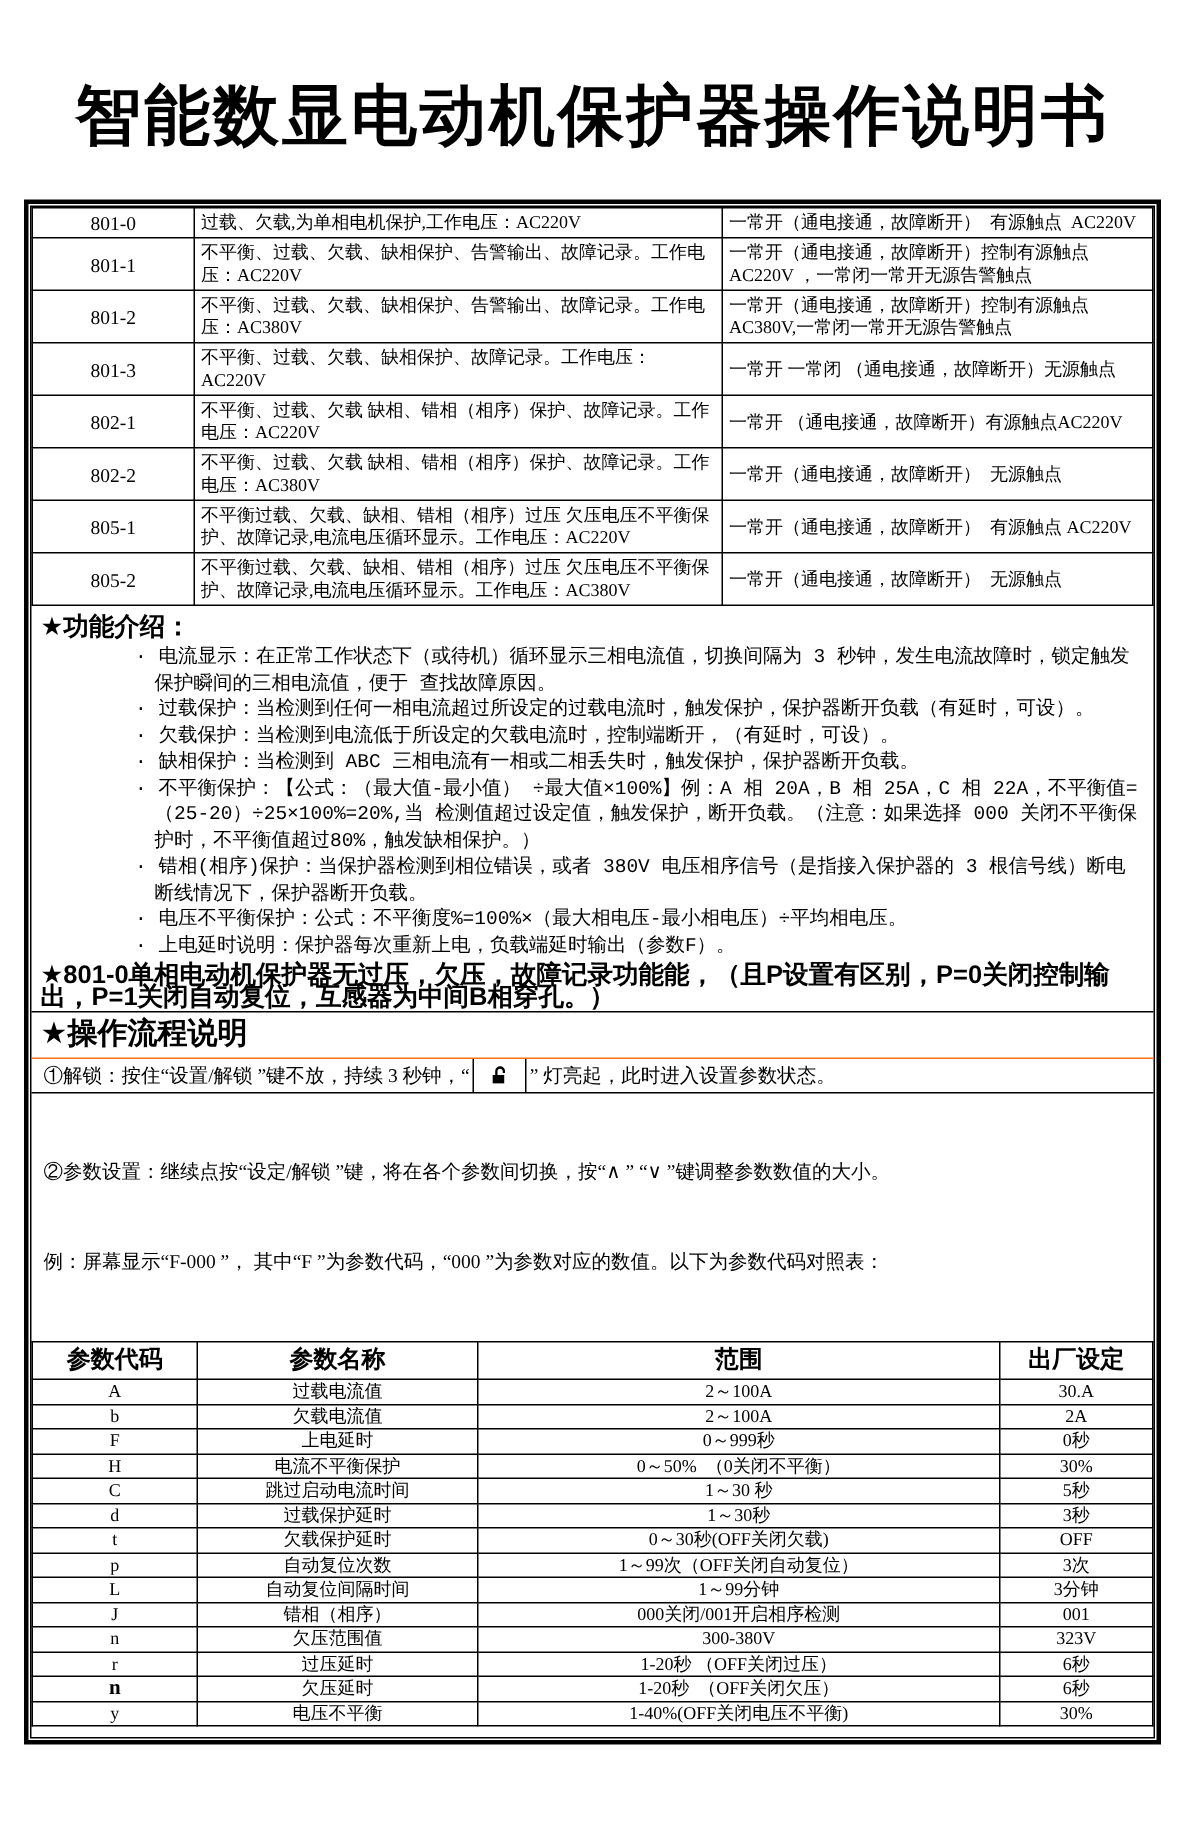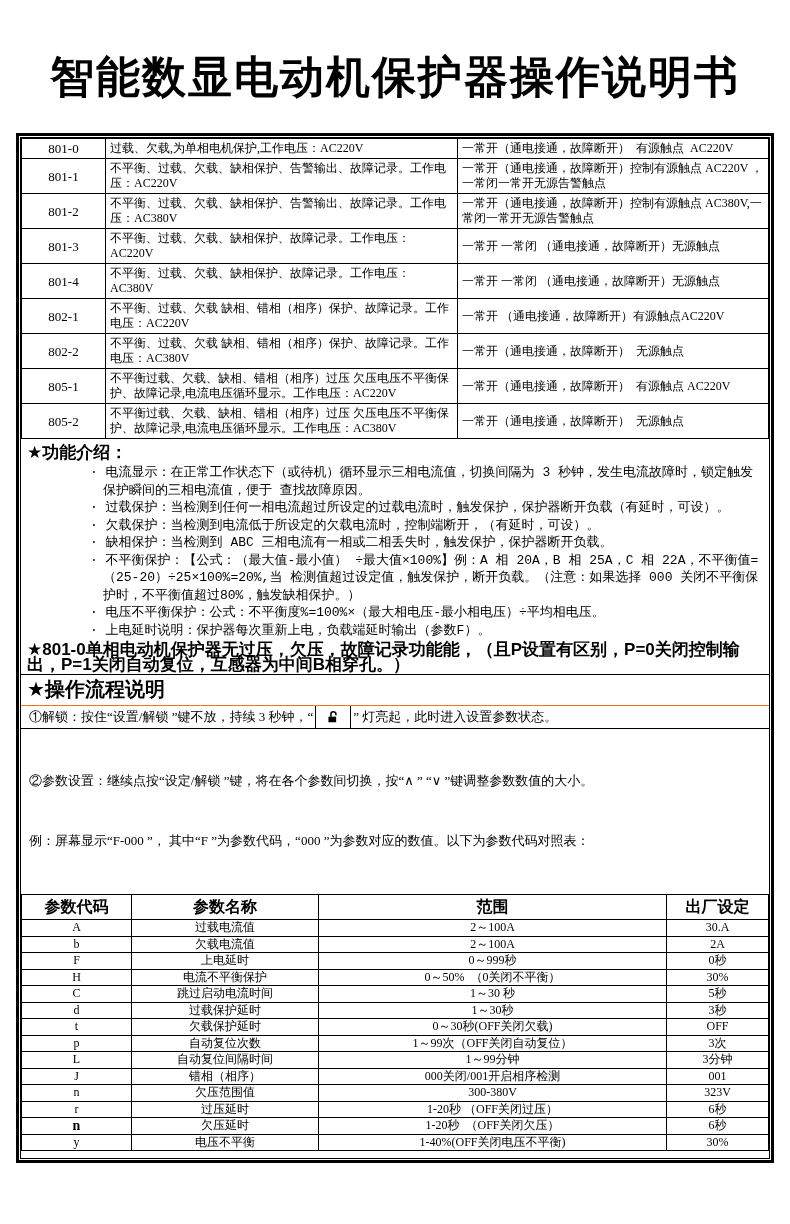--- a/index.html
+++ b/index.html
@@ -15,21 +15,21 @@
     text-align:center; margin:48px 10px 26px;
   }
   .frame { margin:0 16px; border:3px solid #000; }
   .inner { border:1px solid #000; margin:1px; }
 
   table { width:100%; border-collapse:collapse; table-layout:fixed; }
   .model-table td {
     border:1px solid #000; font-size:12px; line-height:15px;
     padding:2px 4px; white-space:pre-wrap;
   }
-  .model-table td.mc { width:84px; text-align:center; font-size:13px; }
+  .model-table td.mc { width:108px; text-align:center; font-size:13px; }
   .model-table td.mf { width:352px; }
 
   .features { padding:2px 10px 3px 6px; font-size:13px; line-height:17.5px; }
   .sec-h2 {
     font-family:"Liberation Sans","DejaVu Sans",sans-serif;
     font-weight:bold; font-size:17px; line-height:23px;
   }
   .feat { padding-left:76px; text-indent:-13px; white-space:pre-wrap;font-family:Liberation Mono, monospace; }
 
   .note801 {
@@ -90,25 +90,20 @@
           <td class="mr">一常开（通电接通，故障断开）控制有源触点 AC220V ，一常闭一常开无源告警触点</td>
         </tr>
         <tr>
           <td class="mc">801-2</td>
           <td class="mf">不平衡、过载、欠载、缺相保护、告警输出、故障记录。工作电压：AC380V</td>
           <td class="mr">一常开（通电接通，故障断开）控制有源触点 AC380V,一常闭一常开无源告警触点</td>
         </tr>
         <tr>
           <td class="mc">801-3</td>
           <td class="mf">不平衡、过载、欠载、缺相保护、故障记录。工作电压：AC220V</td>
-          <td class="mr">一常开 一常闭 （通电接通，故障断开）无源触点</td>
-        </tr>
-        <tr>
-          <td class="mc">801-4</td>
-          <td class="mf">不平衡、过载、欠载、缺相保护、故障记录。工作电压：AC380V</td>
           <td class="mr">一常开 一常闭 （通电接通，故障断开）无源触点</td>
         </tr>
         <tr>
           <td class="mc">802-1</td>
           <td class="mf">不平衡、过载、欠载 缺相、错相（相序）保护、故障记录。工作电压：AC220V</td>
           <td class="mr">一常开 （通电接通，故障断开）有源触点AC220V</td>
         </tr>
         <tr>
           <td class="mc">802-2</td>
           <td class="mf">不平衡、过载、欠载 缺相、错相（相序）保护、故障记录。工作电压：AC380V</td>
@@ -127,20 +122,21 @@
       </tbody>
     </table>
 
     <div class="features">
       <div class="sec-h2">★功能介绍：</div>
       <div class="feat">· 电流显示：在正常工作状态下（或待机）循环显示三相电流值，切换间隔为 3 秒钟，发生电流故障时，锁定触发保护瞬间的三相电流值，便于 查找故障原因。</div>
       <div class="feat">· 过载保护：当检测到任何一相电流超过所设定的过载电流时，触发保护，保护器断开负载（有延时，可设）。</div>
       <div class="feat">· 欠载保护：当检测到电流低于所设定的欠载电流时，控制端断开，（有延时，可设）。</div>
       <div class="feat">· 缺相保护：当检测到 ABC 三相电流有一相或二相丢失时，触发保护，保护器断开负载。</div>
       <div class="feat">· 不平衡保护：【公式：（最大值-最小值） ÷最大值×100%】例：A 相 20A，B 相 25A，C 相 22A，不平衡值=（25-20）÷25×100%=20%,当 检测值超过设定值，触发保护，断开负载。（注意：如果选择 000 关闭不平衡保护时，不平衡值超过80%，触发缺相保护。）</div>
+      <div class="feat">· 错相(相序)保护：当保护器检测到相位错误，或者 380V 电压相序信号（是指接入保护器的 3 根信号线）断电断线情况下，保护器断开负载。</div>
       <div class="feat">· 电压不平衡保护：公式：不平衡度%=100%×（最大相电压-最小相电压）÷平均相电压。</div>
       <div class="feat">· 上电延时说明：保护器每次重新上电，负载端延时输出（参数F）。</div>
     </div>
 
     <div class="note801">★801-0单相电动机保护器无过压，欠压，故障记录功能能，（且P设置有区别，P=0关闭控制输出，P=1关闭自动复位，互感器为中间B相穿孔。）</div>
 
     <div class="op-heading">★操作流程说明</div>
 
     <div class="step1">
       <span>①解锁：按住“设置/解锁 ”键不放，持续 3 秒钟，“</span>

